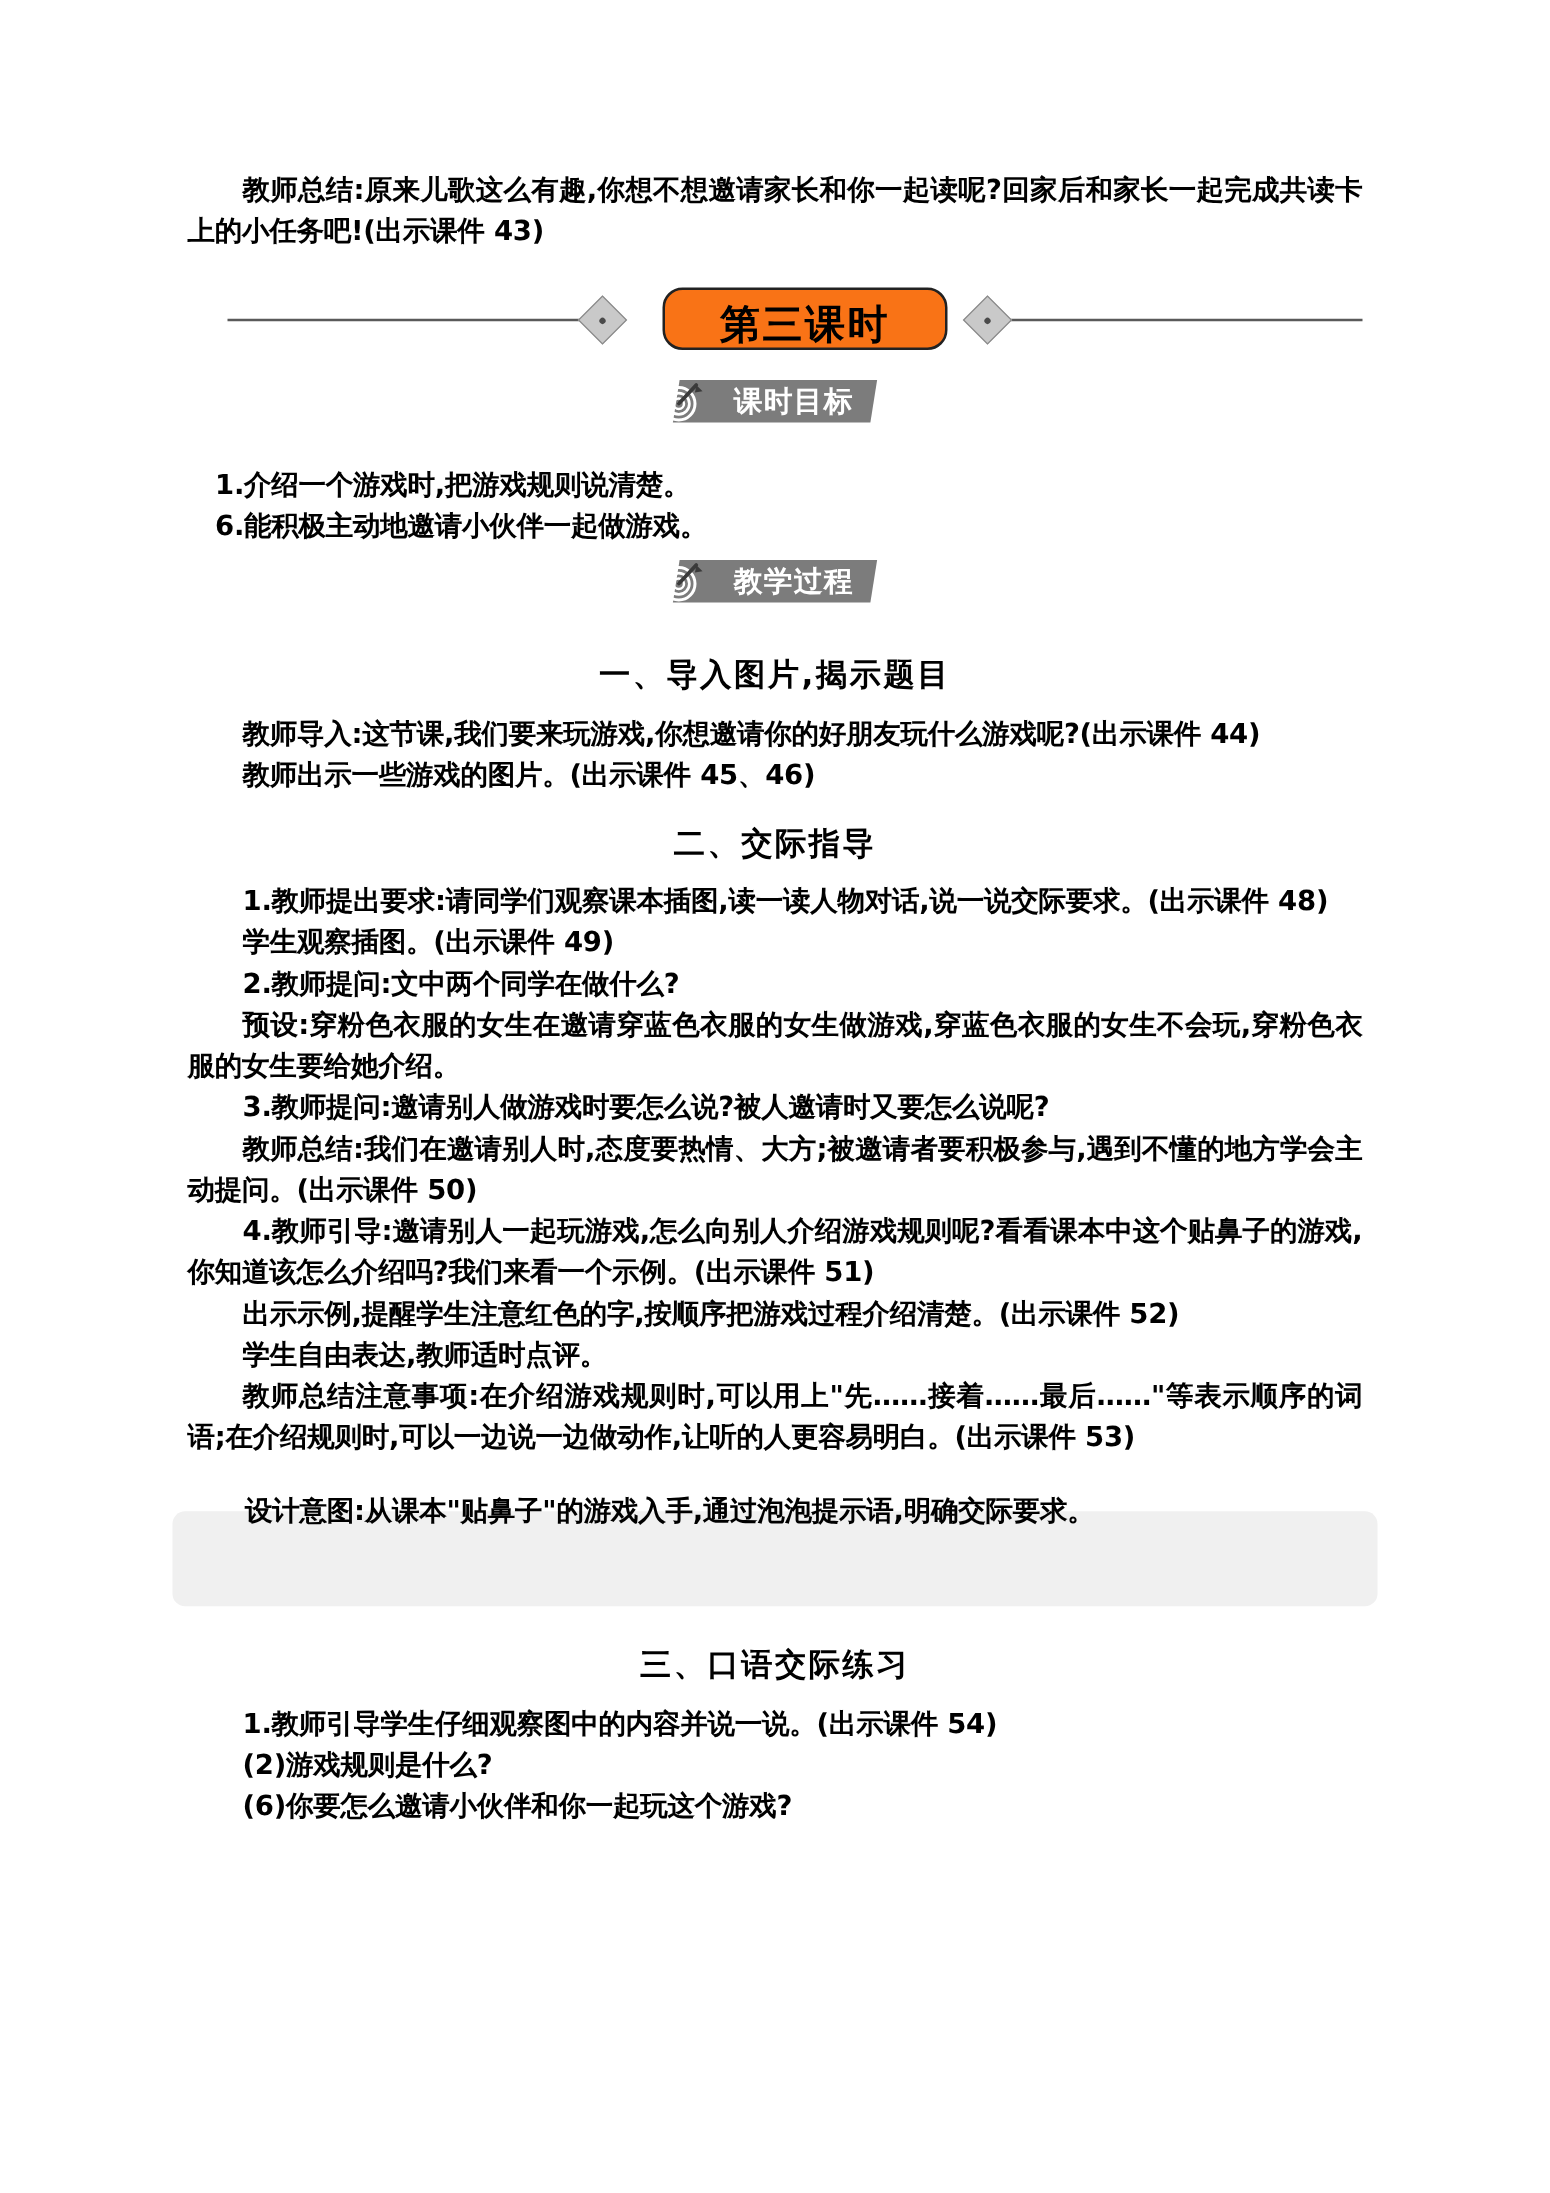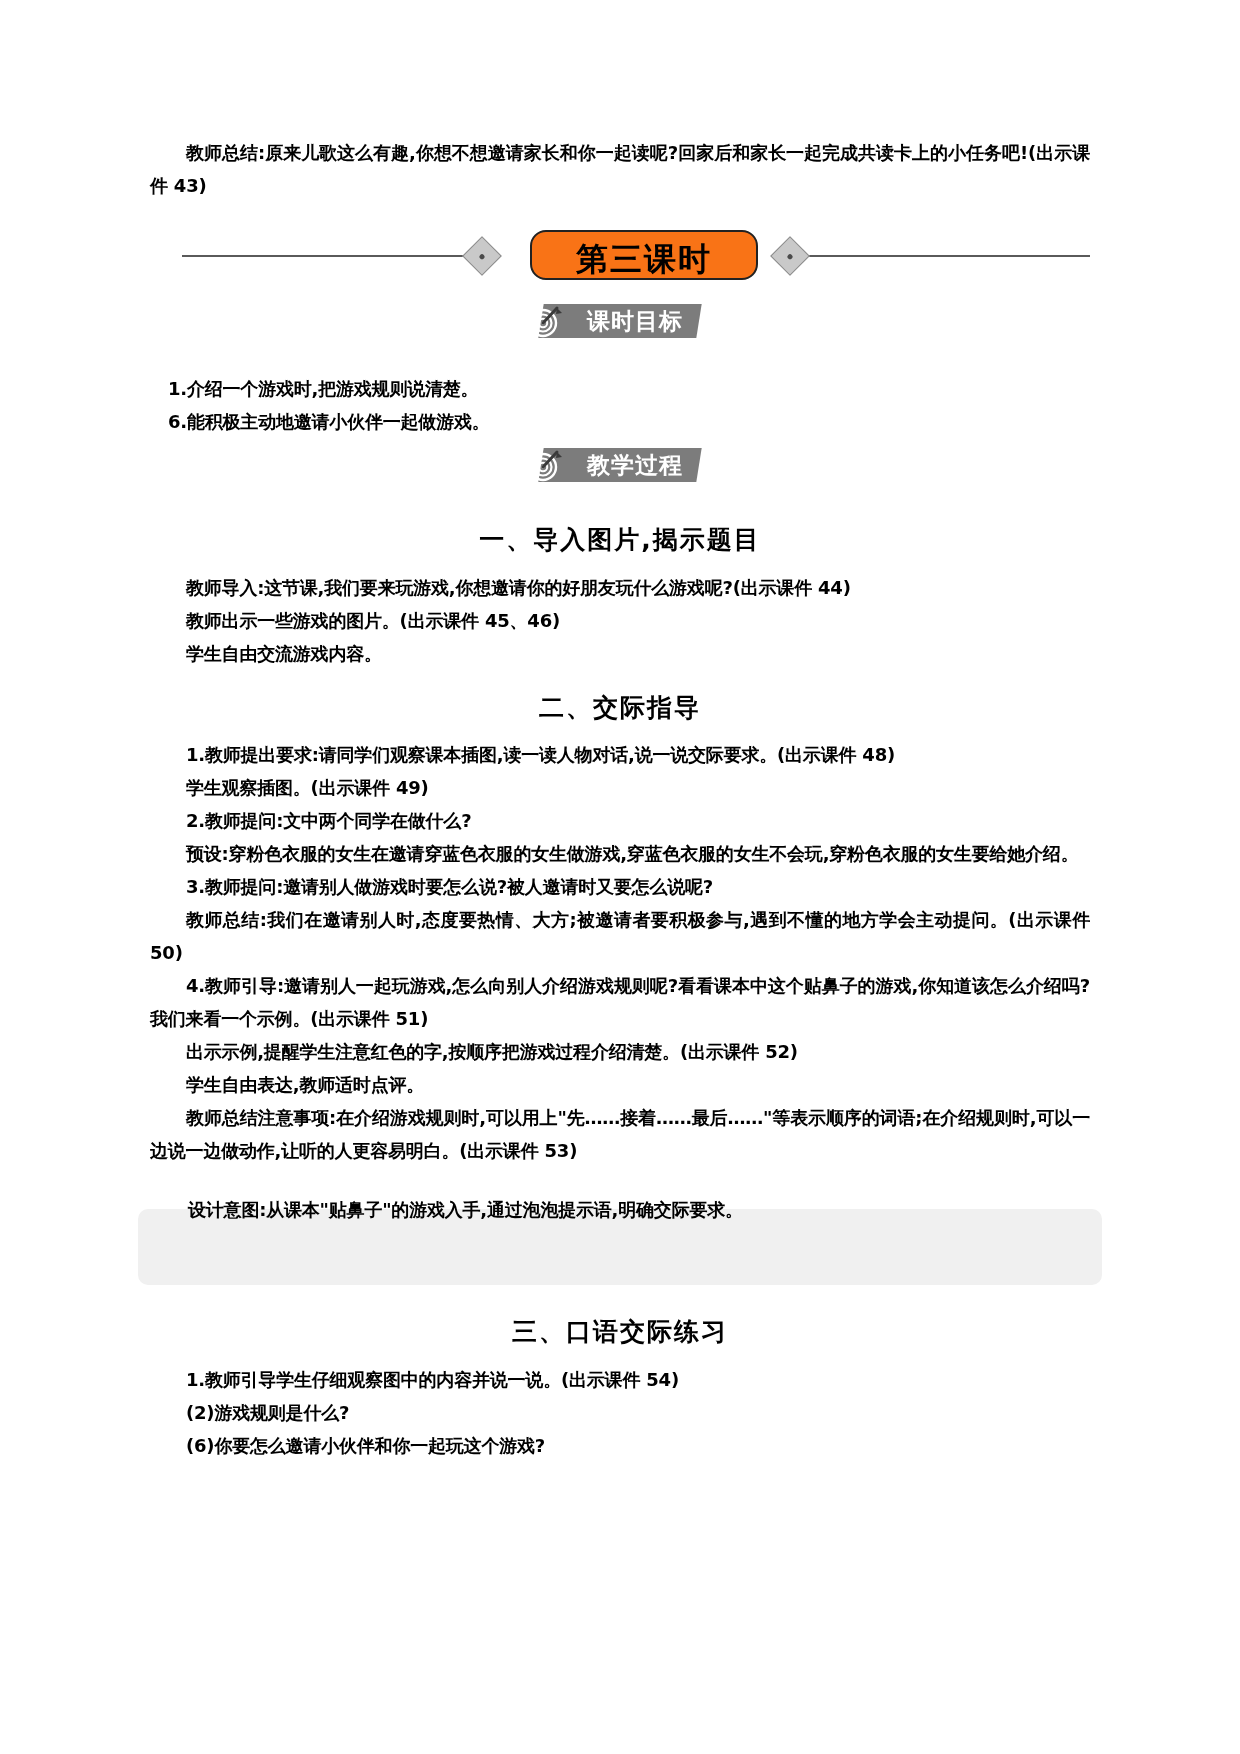--- a/index.html
+++ b/index.html
@@ -19,21 +19,21 @@
   .content {
     position: absolute;
     left: 150px;
     top: 136px;
     width: 940px;
   }
 
   
   p.body {
     margin: 0;
-    font-size: 18px;
+    font-size: 22px;
     line-height: 33px;
     font-weight: bold;
     letter-spacing: -0.2px;
     text-align: justify;
     text-justify: inter-ideograph;
     color: #000;
   }
   p.indent { text-indent: 2em; }
   p.indent1 { text-indent: 1em; }
 
@@ -212,21 +212,20 @@
         </span>
         <span class="badge-text">教学过程</span>
       </span>
     </div>
 
     <div class="gap-md"></div>
 
     <h2 class="section">一、导入图片,揭示题目</h2>
     <p class="body indent">教师导入:这节课,我们要来玩游戏,你想邀请你的好朋友玩什么游戏呢?(出示课件 44)</p>
     <p class="body indent">教师出示一些游戏的图片。(出示课件 45、46)</p>
-    <p class="body indent">学生自由交流游戏内容。</p>
 
     <h2 class="section">二、交际指导</h2>
     <p class="body indent">1.教师提出要求:请同学们观察课本插图,读一读人物对话,说一说交际要求。(出示课件 48)</p>
     <p class="body indent">学生观察插图。(出示课件 49)</p>
     <p class="body indent">2.教师提问:文中两个同学在做什么?</p>
     <p class="body indent">预设:穿粉色衣服的女生在邀请穿蓝色衣服的女生做游戏,穿蓝色衣服的女生不会玩,穿粉色衣服的女生要给她介绍。</p>
     <p class="body indent">3.教师提问:邀请别人做游戏时要怎么说?被人邀请时又要怎么说呢?</p>
     <p class="body indent">教师总结:我们在邀请别人时,态度要热情、大方;被邀请者要积极参与,遇到不懂的地方学会主动提问。(出示课件 50)</p>
     <p class="body indent">4.教师引导:邀请别人一起玩游戏,怎么向别人介绍游戏规则呢?看看课本中这个贴鼻子的游戏,你知道该怎么介绍吗?我们来看一个示例。(出示课件 51)</p>
     <p class="body indent">出示示例,提醒学生注意红色的字,按顺序把游戏过程介绍清楚。(出示课件 52)</p>

